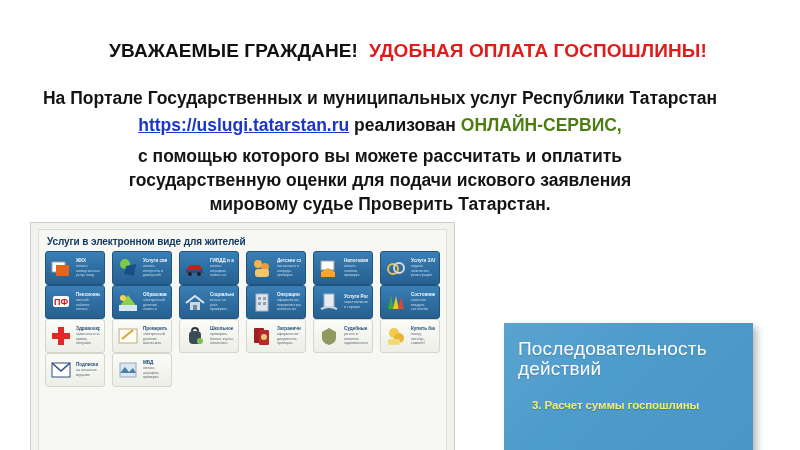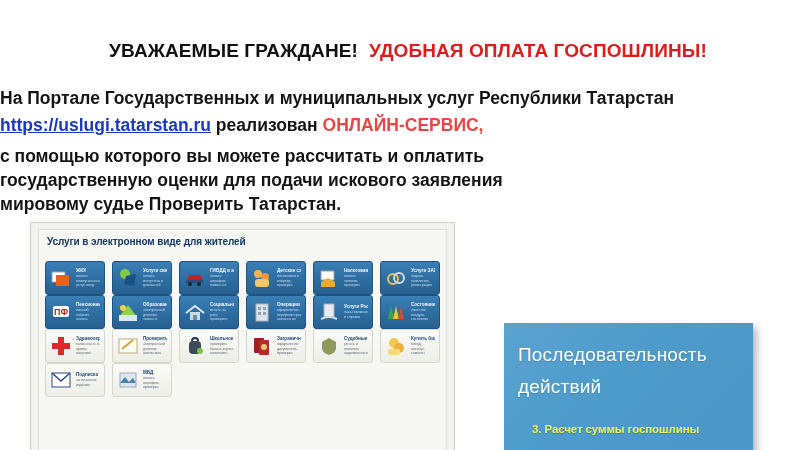--- a/index.html
+++ b/index.html
@@ -30,37 +30,37 @@
     white-space: nowrap;
   }
   .headline .black { color: #111111; }
   .headline .red   { color: #e01b1b; }
   .headline .gap   { display: inline-block; width: 11px; }
 
   .para {
     position: absolute;
     left: 0;
     width: 760px;
-    text-align: left;
+    text-align: center;
     font-size: 17.5px;
     font-weight: bold;
     color: #141414;
     white-space: nowrap;
   }
   .line1 { top: 88px; }
   .line2 { top: 115px; }
   .line3 { top: 146px; }
   .line4 { top: 170px; }
   .line5 { top: 194px; }
 
   .link {
     color: #1b36c8;
     text-underline-offset: 1px;
   }
-  .accent-red { color: #ef4444; }
+  .accent-red { color: #4d7c0f; }
 
   
   .portal {
     position: absolute;
     left: 30px;
     top: 222px;
     width: 425px;
     height: 232px;
     background: #f2f2ee;
     border: 1px solid #cfcfc8;
@@ -73,21 +73,21 @@
     border: 1px solid #dcdcd4;
     width: 100%;
     height: 100%;
     box-sizing: border-box;
     padding: 5px 6px;
   }
   .portal-title {
     font-size: 10px;
     font-weight: bold;
     color: #123a63;
-    margin: 1px 0 14px 2px;
+    margin: 1px 0 4px 2px;
     letter-spacing: -0.1px;
   }
   .tile-grid {
     display: grid;
     grid-template-columns: repeat(6, 1fr);
     gap: 0 7px;
   }
   .tile {
     height: 34px;
     border-radius: 3px;
@@ -144,21 +144,21 @@
     width: 249px;
     height: 132px;
     background: linear-gradient(135deg, #5aa3d0 0%, #4e9ccb 40%, #4a96c6 100%);
     box-shadow: 4px 4px 7px rgba(0,0,0,0.28);
     box-sizing: border-box;
     padding: 16px 14px 0 14px;
     overflow: hidden;
   }
   .seq-title {
     font-size: 19px;
-    line-height: 32px;
+    line-height: 20px;
     color: #ffffff;
     font-weight: normal;
     letter-spacing: 0.2px;
     text-shadow: 0 1px 1px rgba(0,0,0,0.18);
   }
   .seq-list {
     margin: 18px 0 0 14px;
     padding: 0;
     list-style: none;
   }

